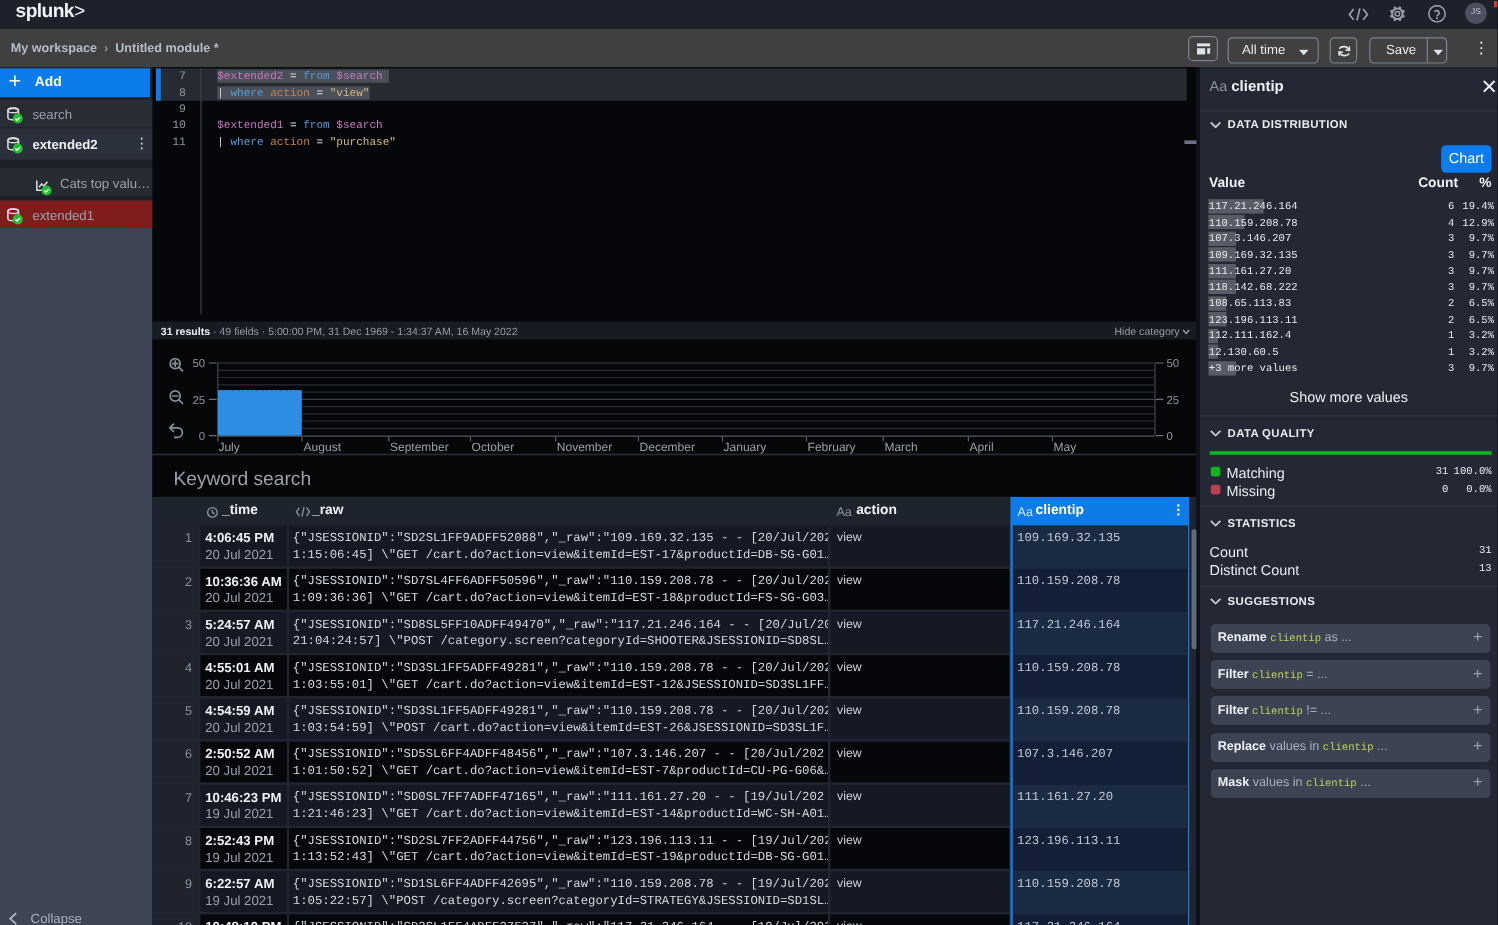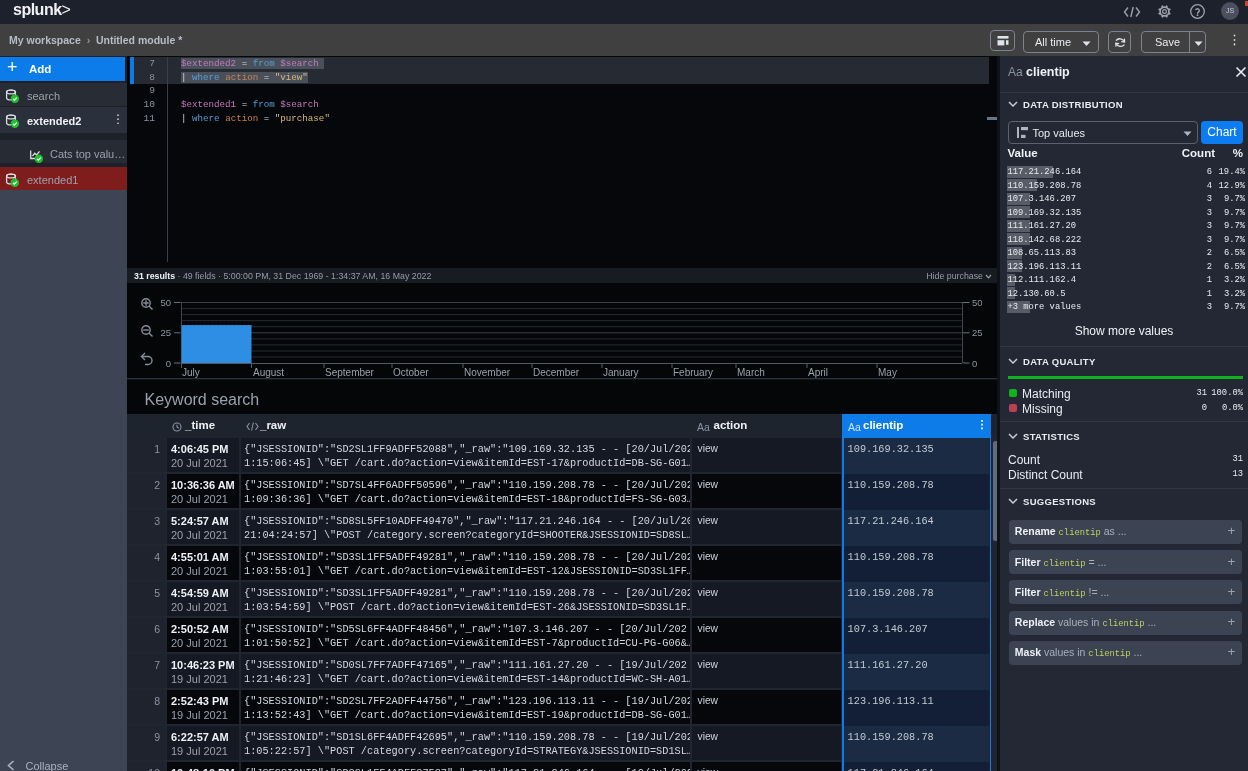--- a/index.html
+++ b/index.html
@@ -202,21 +202,21 @@
 <div class="lnum" style="top:84.4px;">9</div>
 <div class="lnum" style="top:98.1px;">10</div>
 <div class="lnum" style="top:111.8px;">11</div>
 <div class="cline" style="left:181px; top:57px;"><span style="background:#4a505a;"><span style="color:#c679bd;">$extended2</span> <span style="color:#d4d4d4;">=</span> <span style="color:#569cd6;">from</span> <span style="color:#c679bd;">$search</span> </span></div>
 <div class="cline" style="left:181px; top:70.7px;"><span style="background:#4a505a;"><span style="color:#d4d4d4;">|</span> <span style="color:#569cd6;">where</span> <span style="color:#c8824f;">action</span> <span style="color:#d4d4d4;">=</span> <span style="color:#d7ba7d;">"view"</span></span></div>
 <div class="cline" style="left:181px; top:98.1px;"><span style="color:#c679bd;">$extended1</span> <span style="color:#d4d4d4;">=</span> <span style="color:#569cd6;">from</span> <span style="color:#c679bd;">$search</span></div>
 <div class="cline" style="left:181px; top:111.8px;"><span style="color:#d4d4d4;">|</span> <span style="color:#569cd6;">where</span> <span style="color:#c8824f;">action</span> <span style="color:#d4d4d4;">=</span> <span style="color:#d7ba7d;">"purchase"</span></div>
 
 <div id="resbar">
     <span style="position:absolute;left:7px;top:3px;"><b style="color:#eef1f5;">31 results</b> · 49 fields · 5:00:00 PM, 31 Dec 1969 - 1:34:37 AM, 16 May 2022</span>
-<span style="position:absolute;right:14px;top:3px;">Hide purchase</span>
+<span style="position:absolute;right:14px;top:3px;">Hide category</span>
 <svg style="position:absolute;right:5px;top:6px;" width="7" height="5" fill="none" stroke="#959daa" stroke-width="1.2">
       <path d="M1 1 L3.5 3.8 L6 1"></path>
     </svg>
   </div>
 
 <div id="timeline">
 <svg width="870" height="96">
 
   <g stroke="#272b33" stroke-width="1">
     <line x1="54" y1="25.6" x2="835" y2="25.6"></line>
@@ -415,33 +415,20 @@
       <path d="M1.5 1.5 L10.5 10.5 M10.5 1.5 L1.5 10.5" stroke="#e8ebf0" stroke-width="1.6"></path>
     </svg>
   <div class="sep" style="top:35.5px;"></div>
 
   <span class="abs" style="left:8px;top:45px;">
       <svg width="10" height="6">
         <path d="M1 1 L5 5 L9 1" fill="none" stroke="#c6ccd6" stroke-width="1.5"></path>
       </svg>
     </span>
   <span class="abs sech" style="left:23px;top:42.5px;">DATA DISTRIBUTION</span>
-  <div class="abs" style="left:7.5px;top:64.5px;width:190px;height:23px;border:1px solid #5a6271;border-radius:4px;">
-    <svg class="abs" style="left:8px;top:5.5px;" width="11" height="11">
-        <g fill="#aeb5c0">
-          <rect x="0" y="0" width="2" height="11"></rect>
-          <rect x="4" y="0" width="7" height="3.2"></rect>
-          <rect x="4" y="7.8" width="4.5" height="3.2"></rect>
-        </g>
-      </svg>
-    <span class="abs" style="left:24px;top:5px;color:#e8ebf0;font-size:11px;">Top values</span>
-    <svg class="abs" style="left:174px;top:9px;" width="9" height="6">
-        <path d="M0.5 0.5 L4.5 5 L8.5 0.5" fill="#aeb5c0"></path>
-      </svg>
-  </div>
   <div class="abs" style="left:201px;top:64.5px;width:42px;height:23px;background:#0c7cf0;border-radius:4px;color:#fff;font-size:12px;text-align:center;line-height:23px;">Chart</div>
 
   <span class="abs" style="left:7.5px;top:91px;color:#eef1f5;font-weight:bold;font-size:11.5px;">Value</span>
   <span class="abs" style="right:33px;top:91px;color:#eef1f5;font-weight:bold;font-size:11.5px;">Count</span>
   <span class="abs" style="right:5px;top:91px;color:#eef1f5;font-weight:bold;font-size:11.5px;">%</span>
 <div class="vrow" style="top:109.0px;">
       <div class="vbar" style="width:45.6px;"></div>
       <span class="vtxt">117.21.246.164</span>
       <span class="vnum" style="right:36px;">6</span>
       <span class="vnum" style="right:3px;">19.4%</span>

